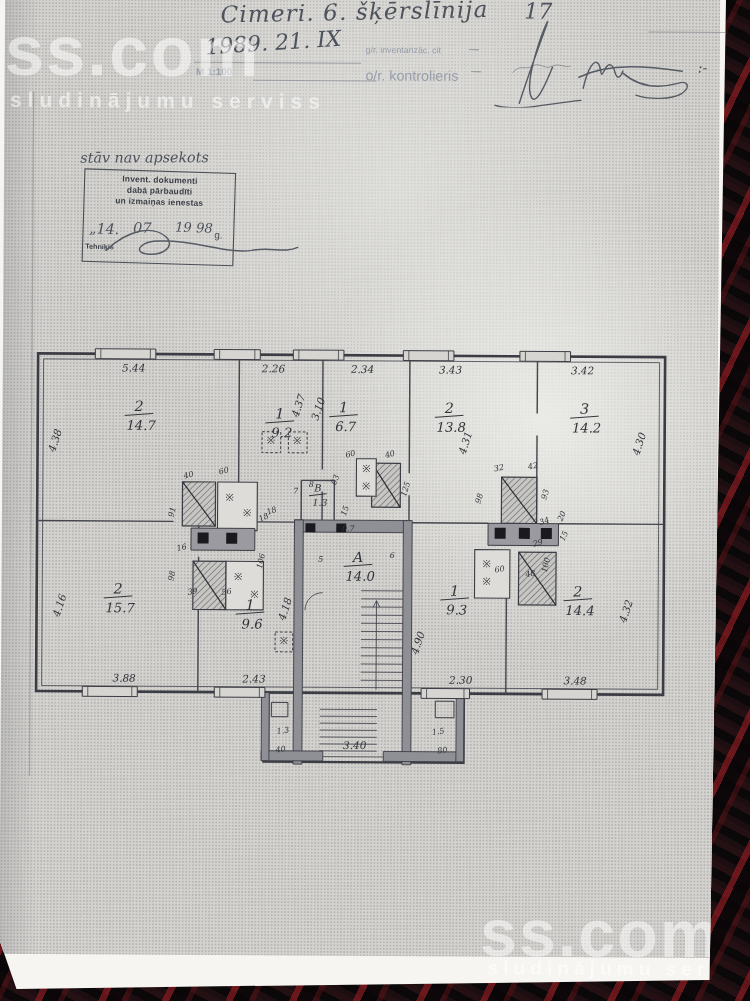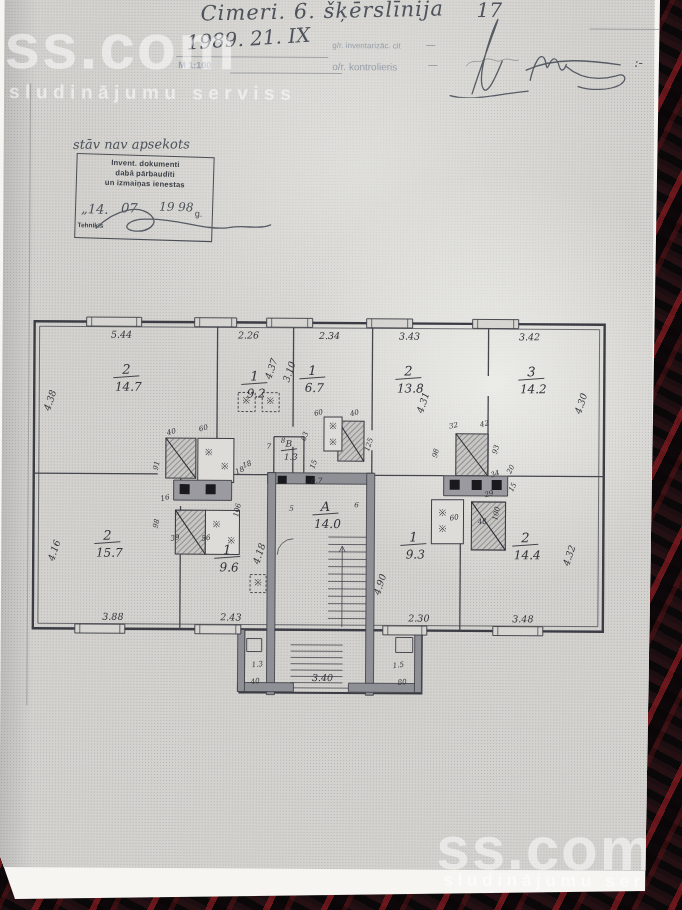--- a/index.html
+++ b/index.html
@@ -62,21 +62,21 @@
 
     <div class="hw" style="left:182px;top:30px;font-size:20px;transform:rotate(-4deg);">1989. 21. IX</div>
     <div class="rule" style="left:172px;top:60px;width:152px;"></div>
 
     <div class="printed" style="left:328px;top:44px;font-size:8px;">g/r. inventarizāc. cit</div>
     <div class="printed" style="left:422px;top:42px;font-size:9px;color:#6d737e;">—</div>
 
     <div class="printed" style="left:174px;top:64px;font-size:9px;font-weight:bold;">M 1:100</div>
     <div class="rule" style="left:226px;top:76px;width:112px;"></div>
 
-    <div class="printed" style="left:328px;top:64px;font-size:10px;">o/r. kontrolieris</div>
+    <div class="printed" style="left:328px;top:64px;font-size:13px;">o/r. kontrolieris</div>
     <div class="printed" style="left:424px;top:62px;font-size:9px;color:#6d737e;">—</div>
     <div class="hw" style="left:630px;top:56px;font-size:13px;">:-</div>
 
     <svg class="sig" style="left:438px;top:8px;" width="100" height="92" viewBox="0 0 100 92">
       <path d="M30 88 C42 50 58 8 55 14 C50 24 36 64 40 80 C44 94 54 70 60 55"></path>
       <path d="M8 90 C30 96 55 88 86 85"></path>
     </svg>
     <svg class="sig" style="left:516px;top:42px;" width="115" height="55" viewBox="0 0 115 55">
       <path d="M10 40 C14 22 20 12 24 18 C27 23 25 32 29 24 C33 15 37 18 39 26 C41 32 44 30 46 24"></path>
       <path d="M6 30 C35 16 70 20 100 24"></path>

